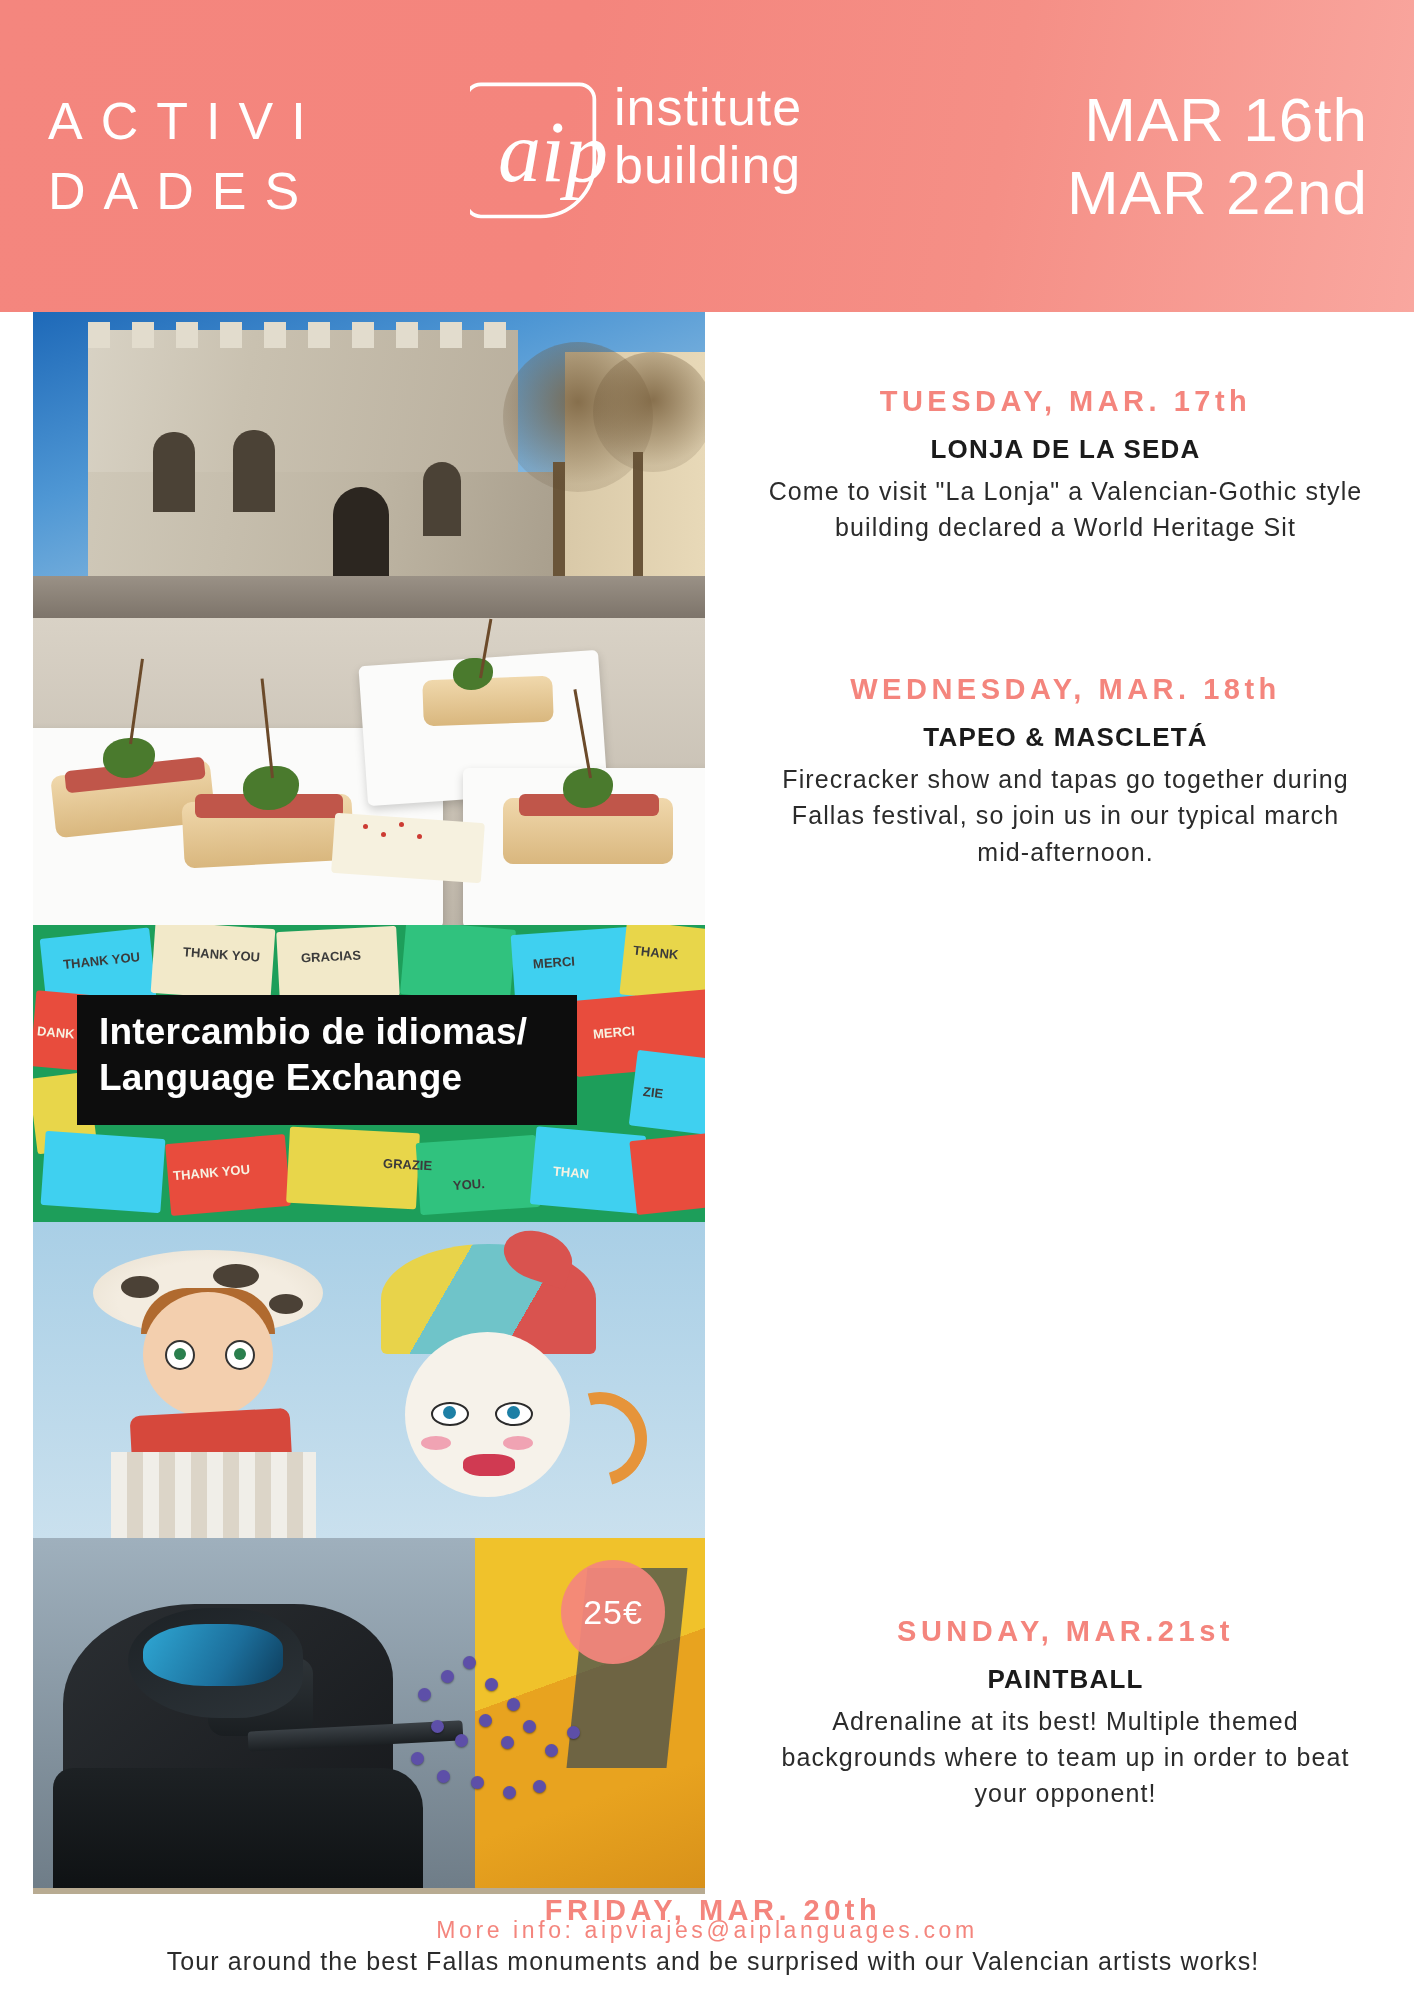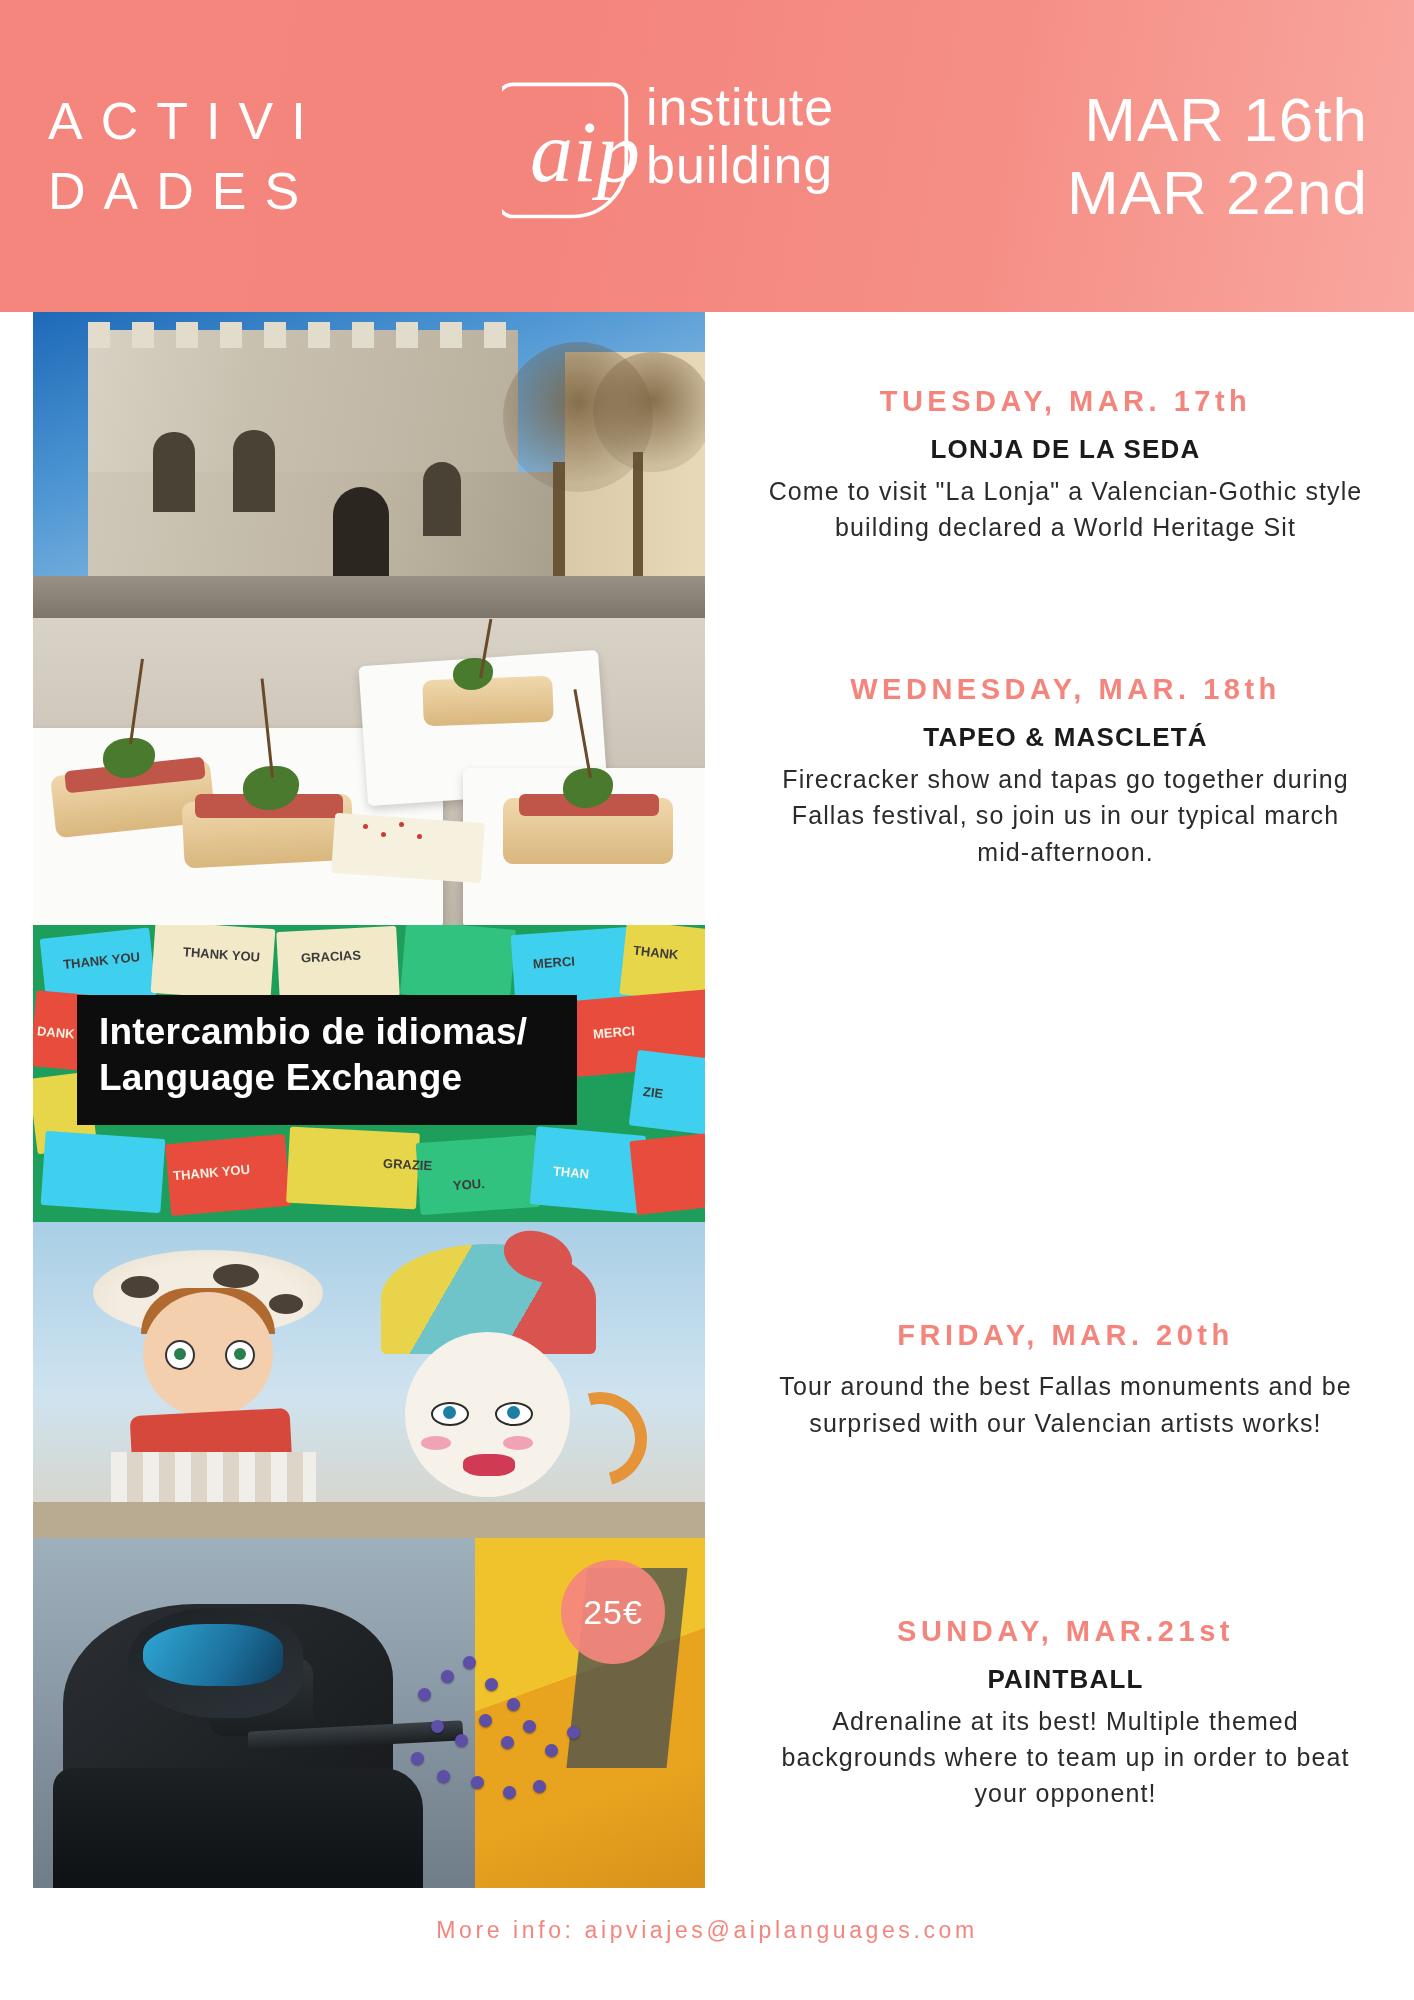--- a/index.html
+++ b/index.html
@@ -16,21 +16,20 @@
 
   
   .header {
     position: relative;
     width: 1414px;
     height: 312px;
     background: linear-gradient(100deg, #f4867e 0%, #f4857d 40%, #f58f86 70%, #f9a79f 100%);
     box-sizing: border-box;
     display: flex;
     align-items: center;
-    gap: 32px;
   }
   .header-left {
     width: 470px;
     padding-left: 48px;
     box-sizing: border-box;
   }
   .header-title {
     color: #ffffff;
     font-size: 52px;
     letter-spacing: 18px;
@@ -403,21 +402,21 @@
         <div class="nl" style="left:420px; top:252px; transform:rotate(-4deg);">YOU.</div>
 
         <div class="banner">
           <div class="t1">Intercambio de idiomas/</div>
           <div class="t2">Language Exchange</div>
         </div>
       </div>
     </div>
   </div>
 
-  <div class="row" style="height:316px;">
+  <div class="row" style="height:316px;flex-direction:column;">
     <div class="photo ph4">
       <div class="photo-inner">
         <div class="figB-hat"></div>
         <div class="figB-feather"></div>
         <div class="figB-head"></div>
         <div class="figB-eye" style="left:398px; top:180px;">
             <i></i>
           </div>
         <div class="figB-eye" style="left:462px; top:180px;">
             <i></i>

